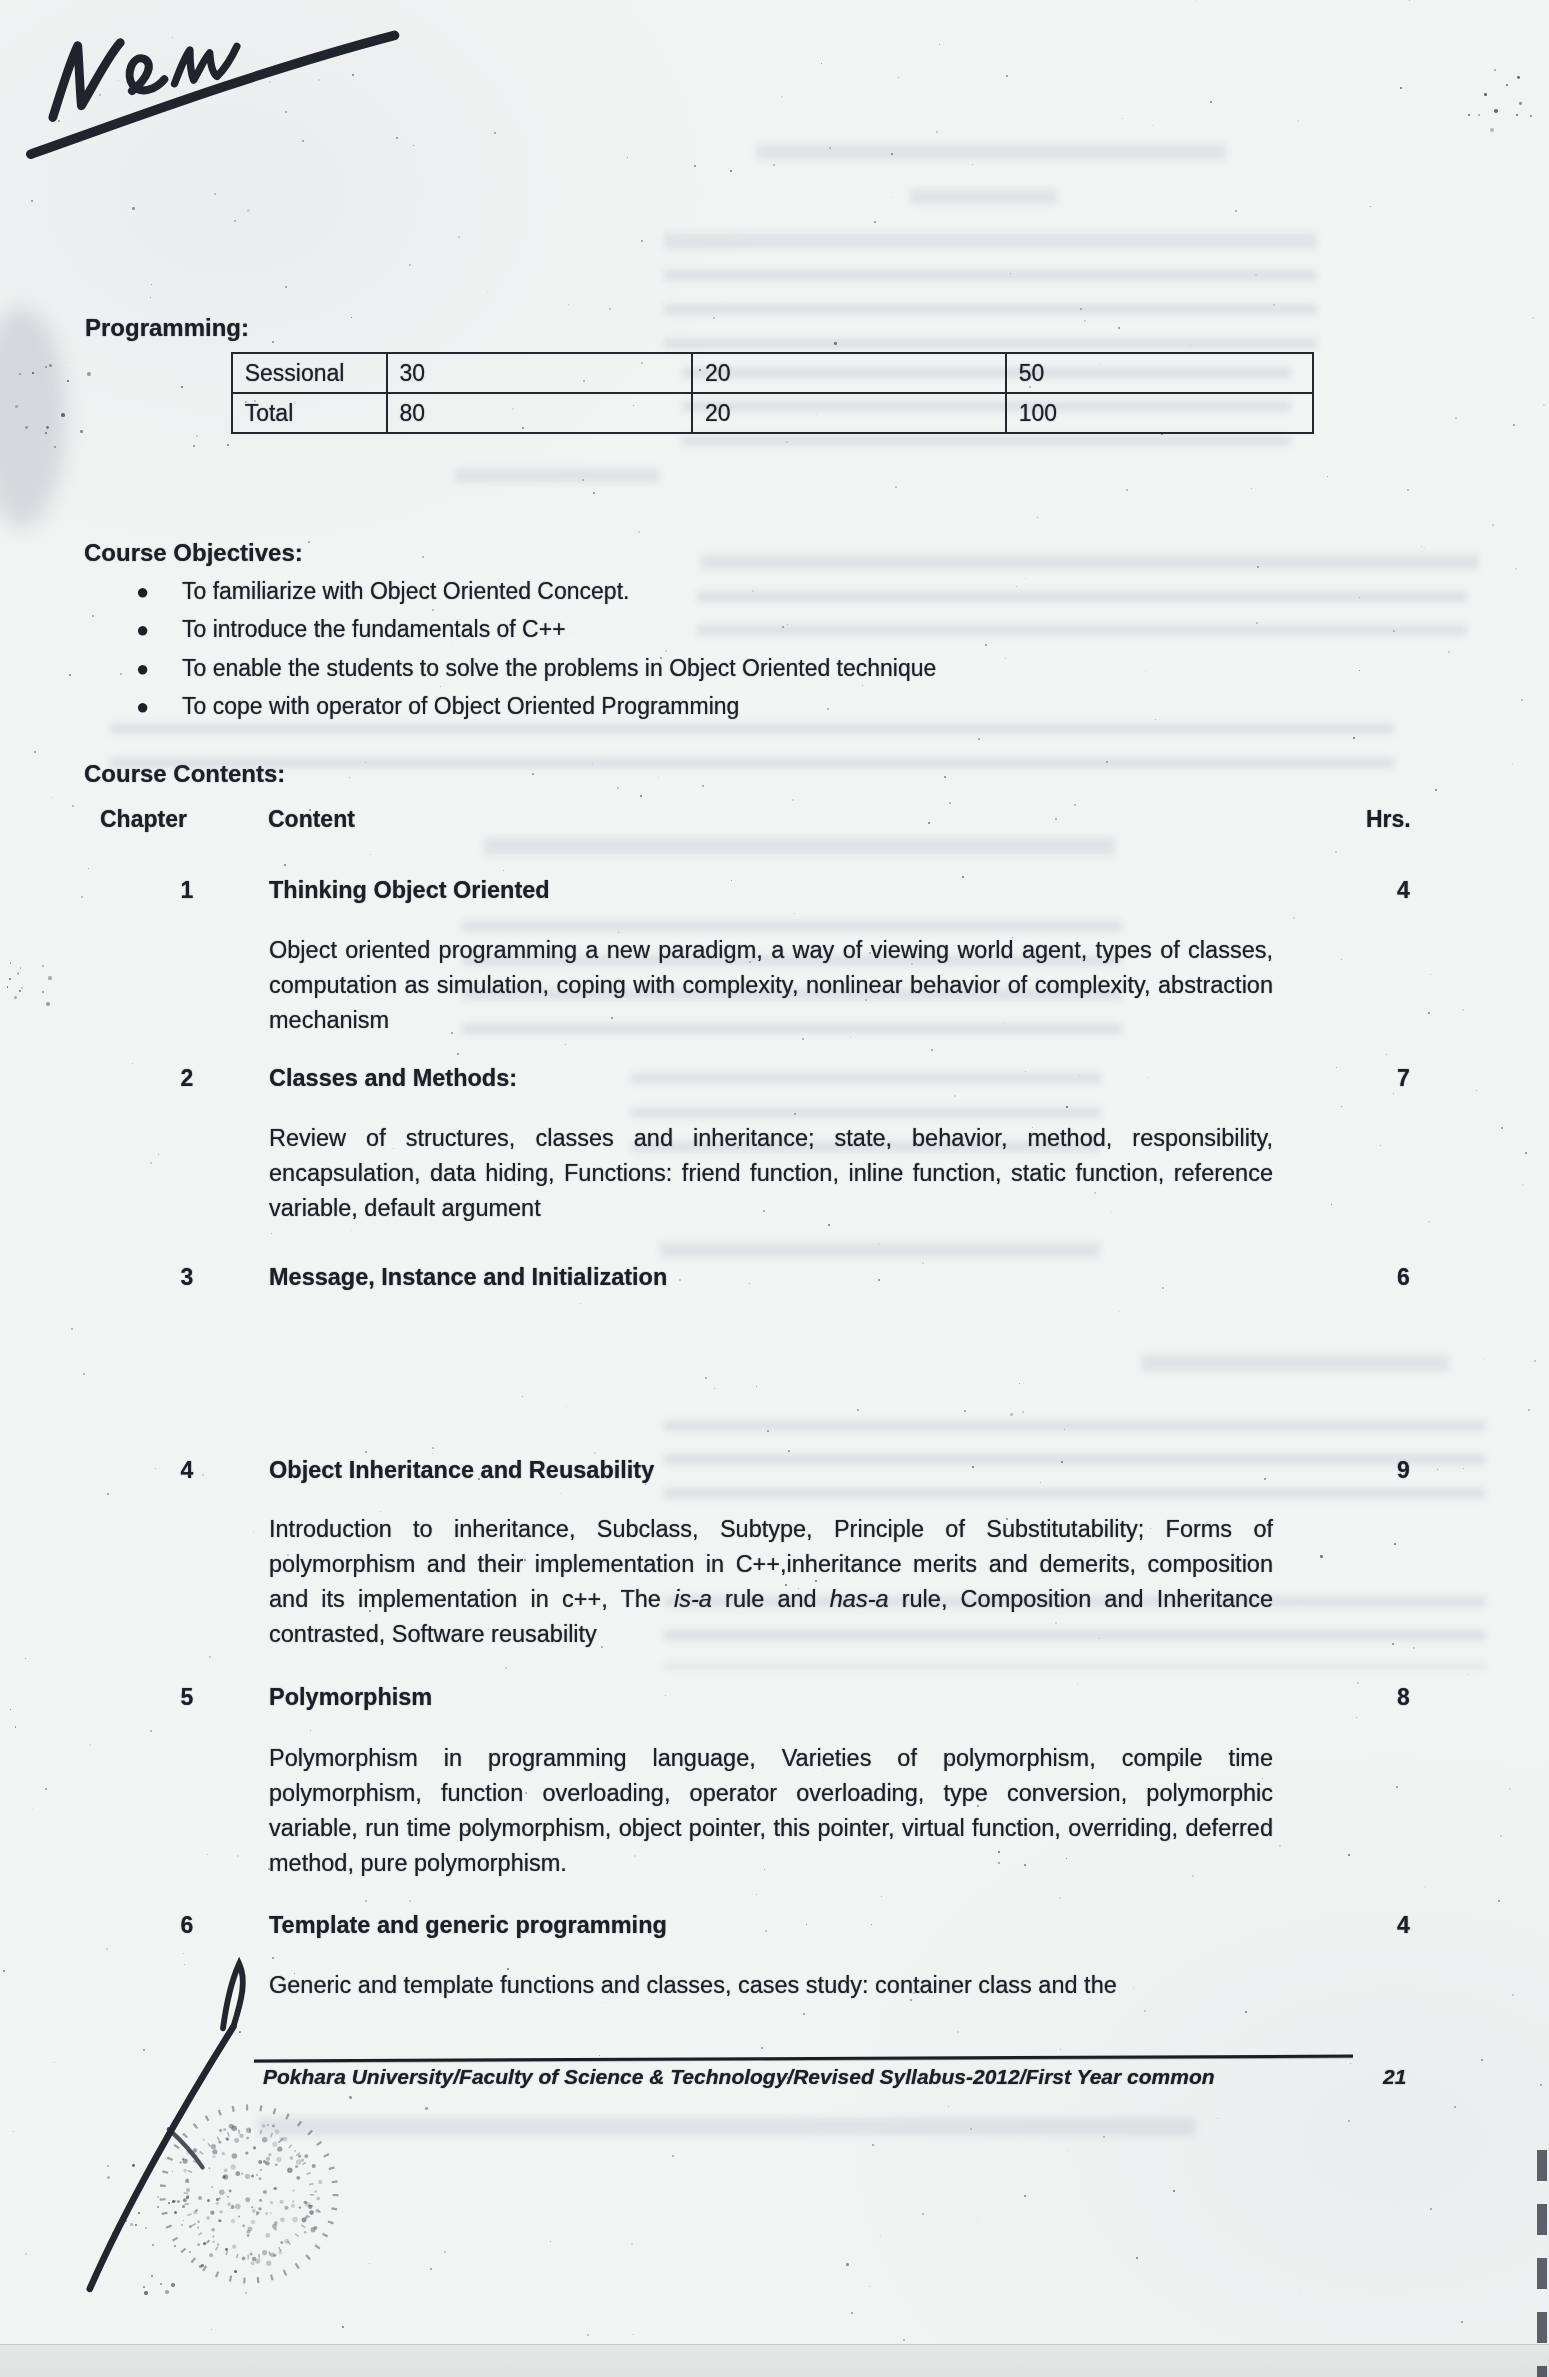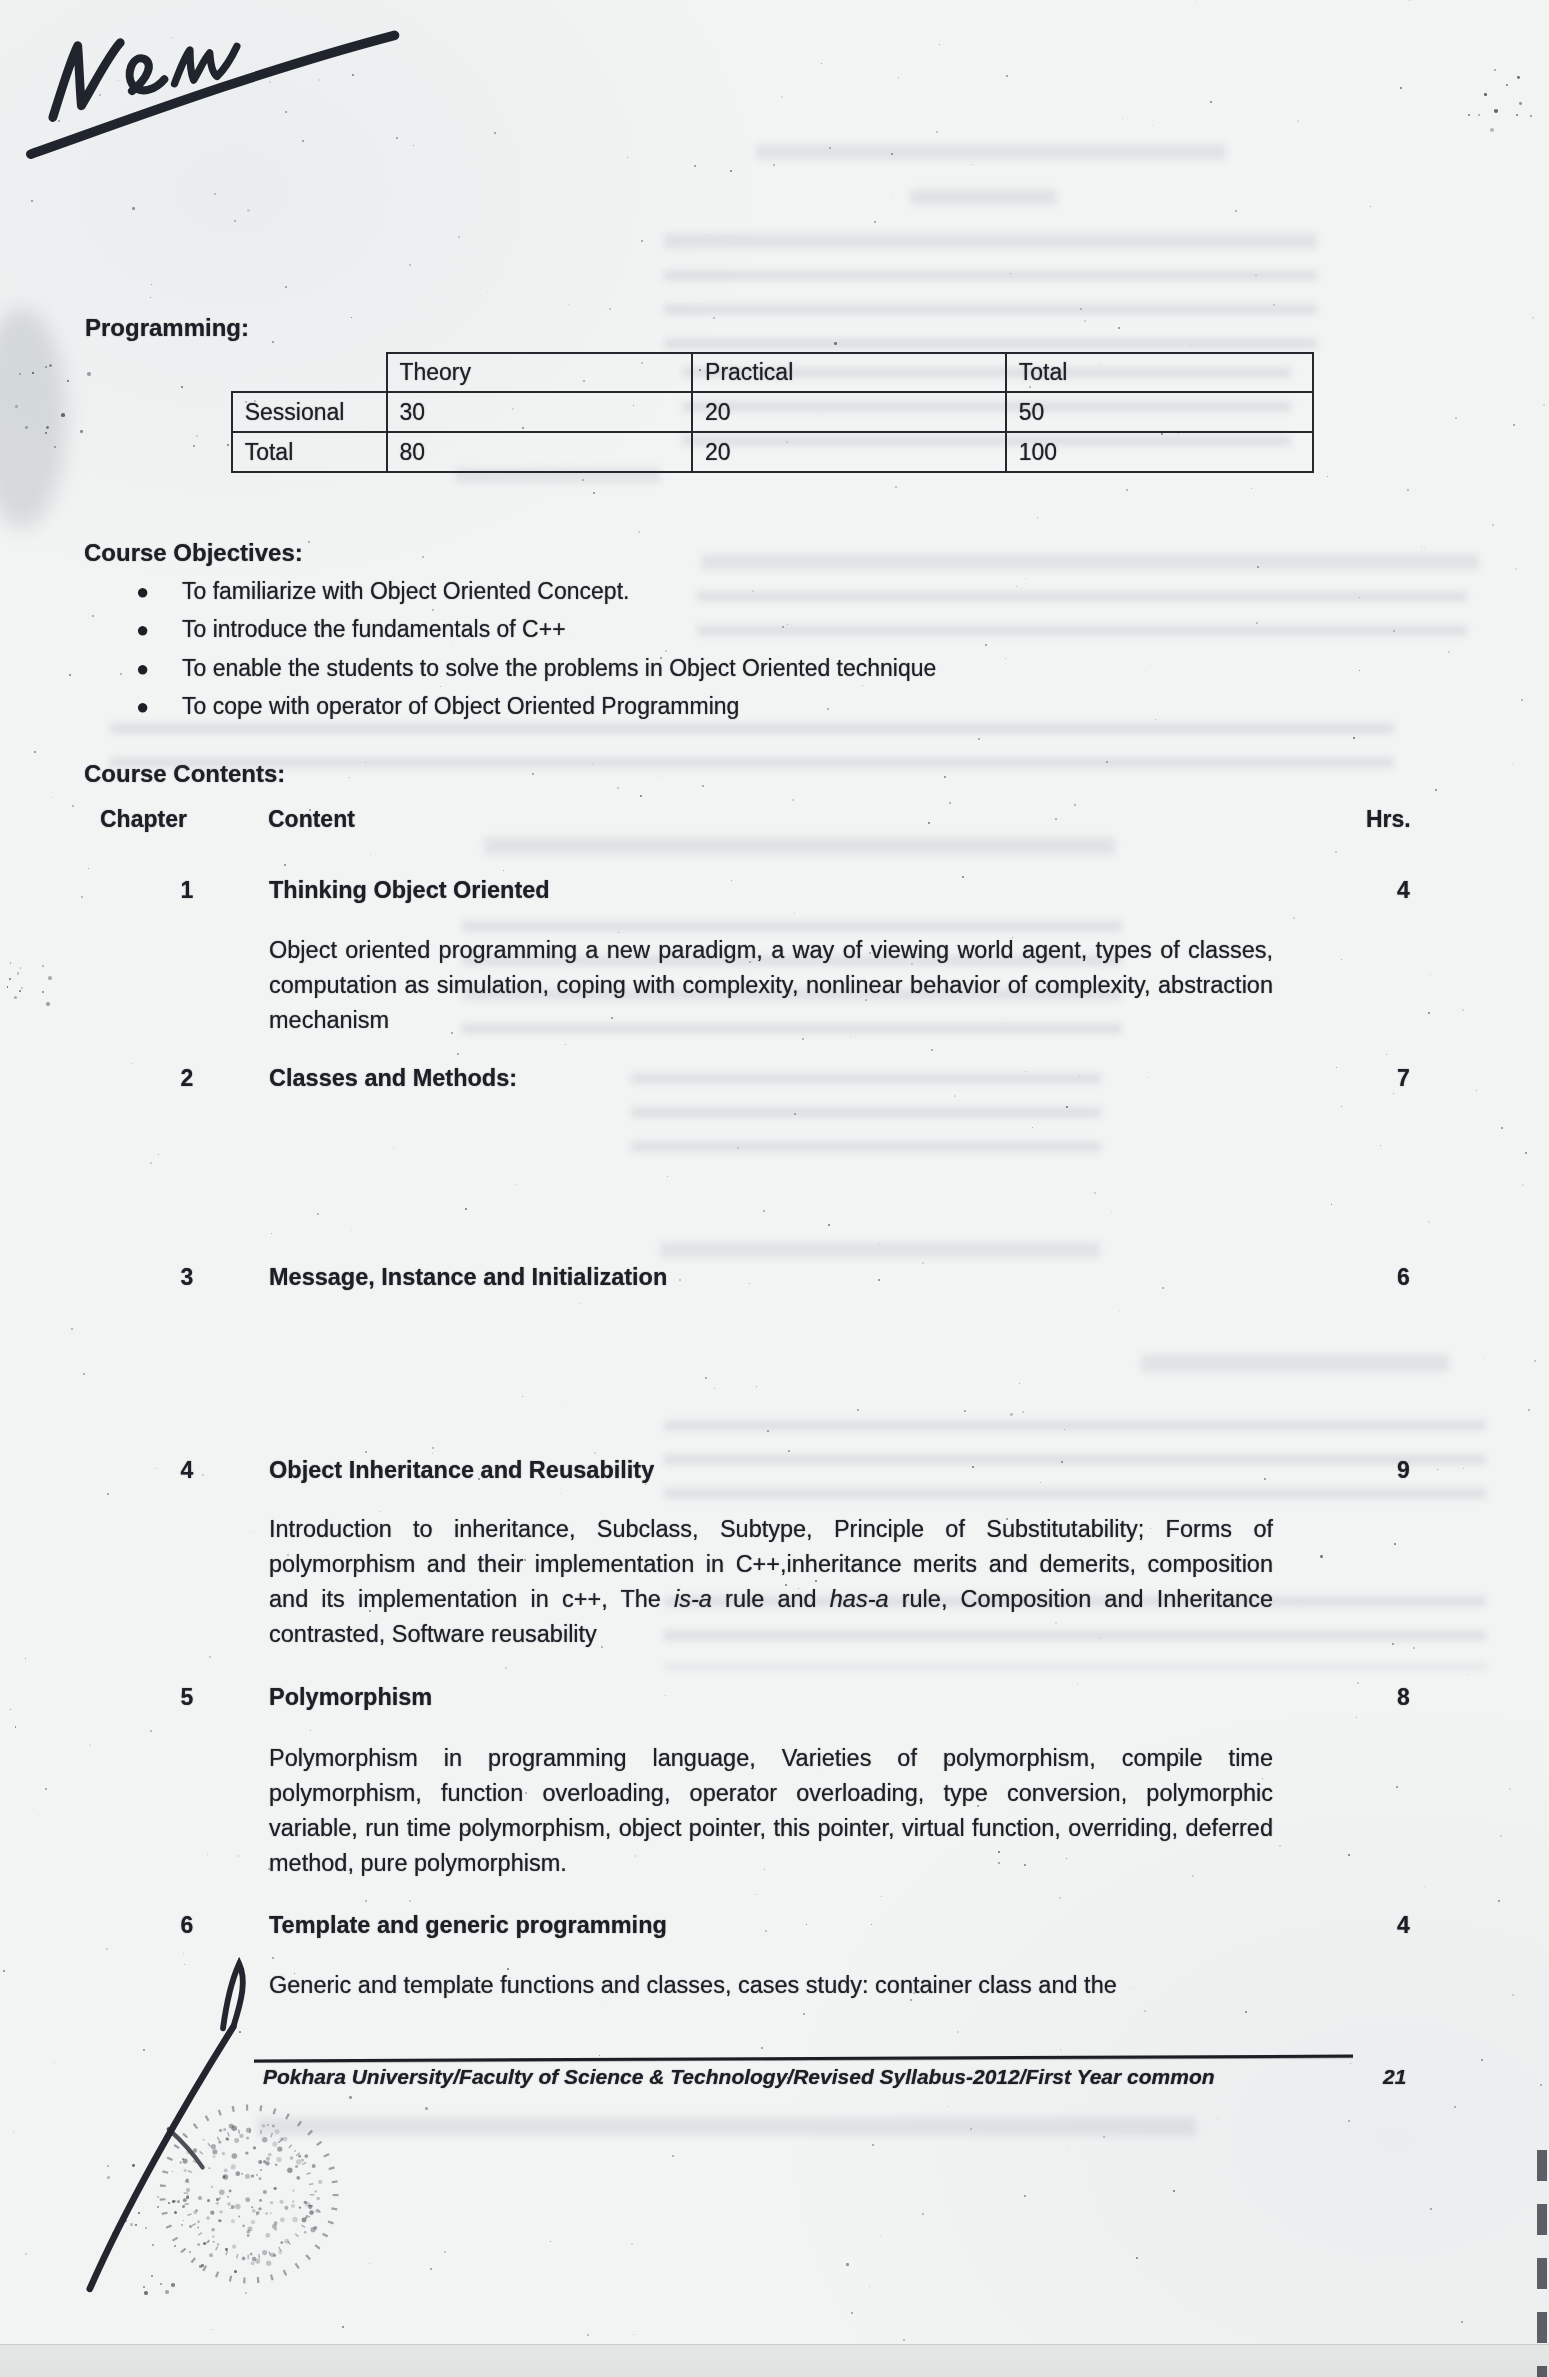--- a/index.html
+++ b/index.html
@@ -93,26 +93,20 @@
       <path d="M 170,116 C 192,98 200,78 186,72 C 170,67 161,94 171,108 C 183,122 203,113 214,100" stroke-width="11"></path>
       <path d="M 228,106 C 236,85 241,71 249,60 C 249,77 250,92 254,101 C 263,86 268,73 276,64 C 277,79 279,91 286,96 C 297,85 306,70 313,55" stroke-width="10"></path>
       <path d="M 32,202 C 130,168 330,92 528,40" stroke-width="13"></path>
     </g>
   </svg>
 
 
   <div class="abs h-eval ink">Programming:</div>
   <table class="eval">
     <tbody>
-        <tr class="hd">
-      <td class="c0 ghost"></td>
-      <td class="c1 ink">Theory</td>
-      <td class="c2 ink">Practical</td>
-      <td class="c3 ink">Total</td>
-    </tr>
     <tr class="bd">
       <td class="c0 ink">Sessional</td>
       <td class="c1 ink">30</td>
       <td class="c2 ink">20</td>
       <td class="c3 ink">50</td>
     </tr>
     <tr class="bd">
       <td class="c0 ink">Total</td>
       <td class="c1 ink">80</td>
       <td class="c2 ink">20</td>
@@ -141,20 +135,21 @@
   <div class="abs col-hrs ink">Hrs.</div>
 
   <div class="ch-num ink" style="top:877px">1</div>
   <div class="ch-title ink" style="top:877px">Thinking Object Oriented</div>
   <div class="ch-hrs ink" style="top:877px">4</div>
   <div class="ch-desc ink" style="top:933px">Object oriented programming a new paradigm, a way of viewing world agent, types of classes, computation as simulation, coping with complexity, nonlinear behavior of complexity, abstraction mechanism</div>
 
   <div class="ch-num ink" style="top:1065px">2</div>
   <div class="ch-title ink" style="top:1065px">Classes and Methods:</div>
   <div class="ch-hrs ink" style="top:1065px">7</div>
+  <div class="ch-desc ink" style="top:1121px">Review of structures, classes and inheritance; state, behavior, method, responsibility, encapsulation, data hiding, Functions: friend function, inline function, static function, reference variable, default argument</div>
 
   <div class="ch-num ink" style="top:1264px">3</div>
   <div class="ch-title ink" style="top:1264px">Message, Instance and Initialization</div>
   <div class="ch-hrs ink" style="top:1264px">6</div>
 
   <div class="ch-num ink" style="top:1457px">4</div>
   <div class="ch-title ink" style="top:1457px">Object Inheritance and Reusability</div>
   <div class="ch-hrs ink" style="top:1457px">9</div>
   <div class="ch-desc ink" style="top:1512px"><span>Introduction to inheritance, Subclass, Subtype, Principle of Substitutability; Forms of polymorphism and their implementation in C++,inheritance merits and demerits, composition and its implementation in c++, The </span><span class="it">is-a</span><span> rule and </span><span class="it">has-a</span><span> rule, Composition and Inheritance contrasted, Software reusability</span></div>
 

